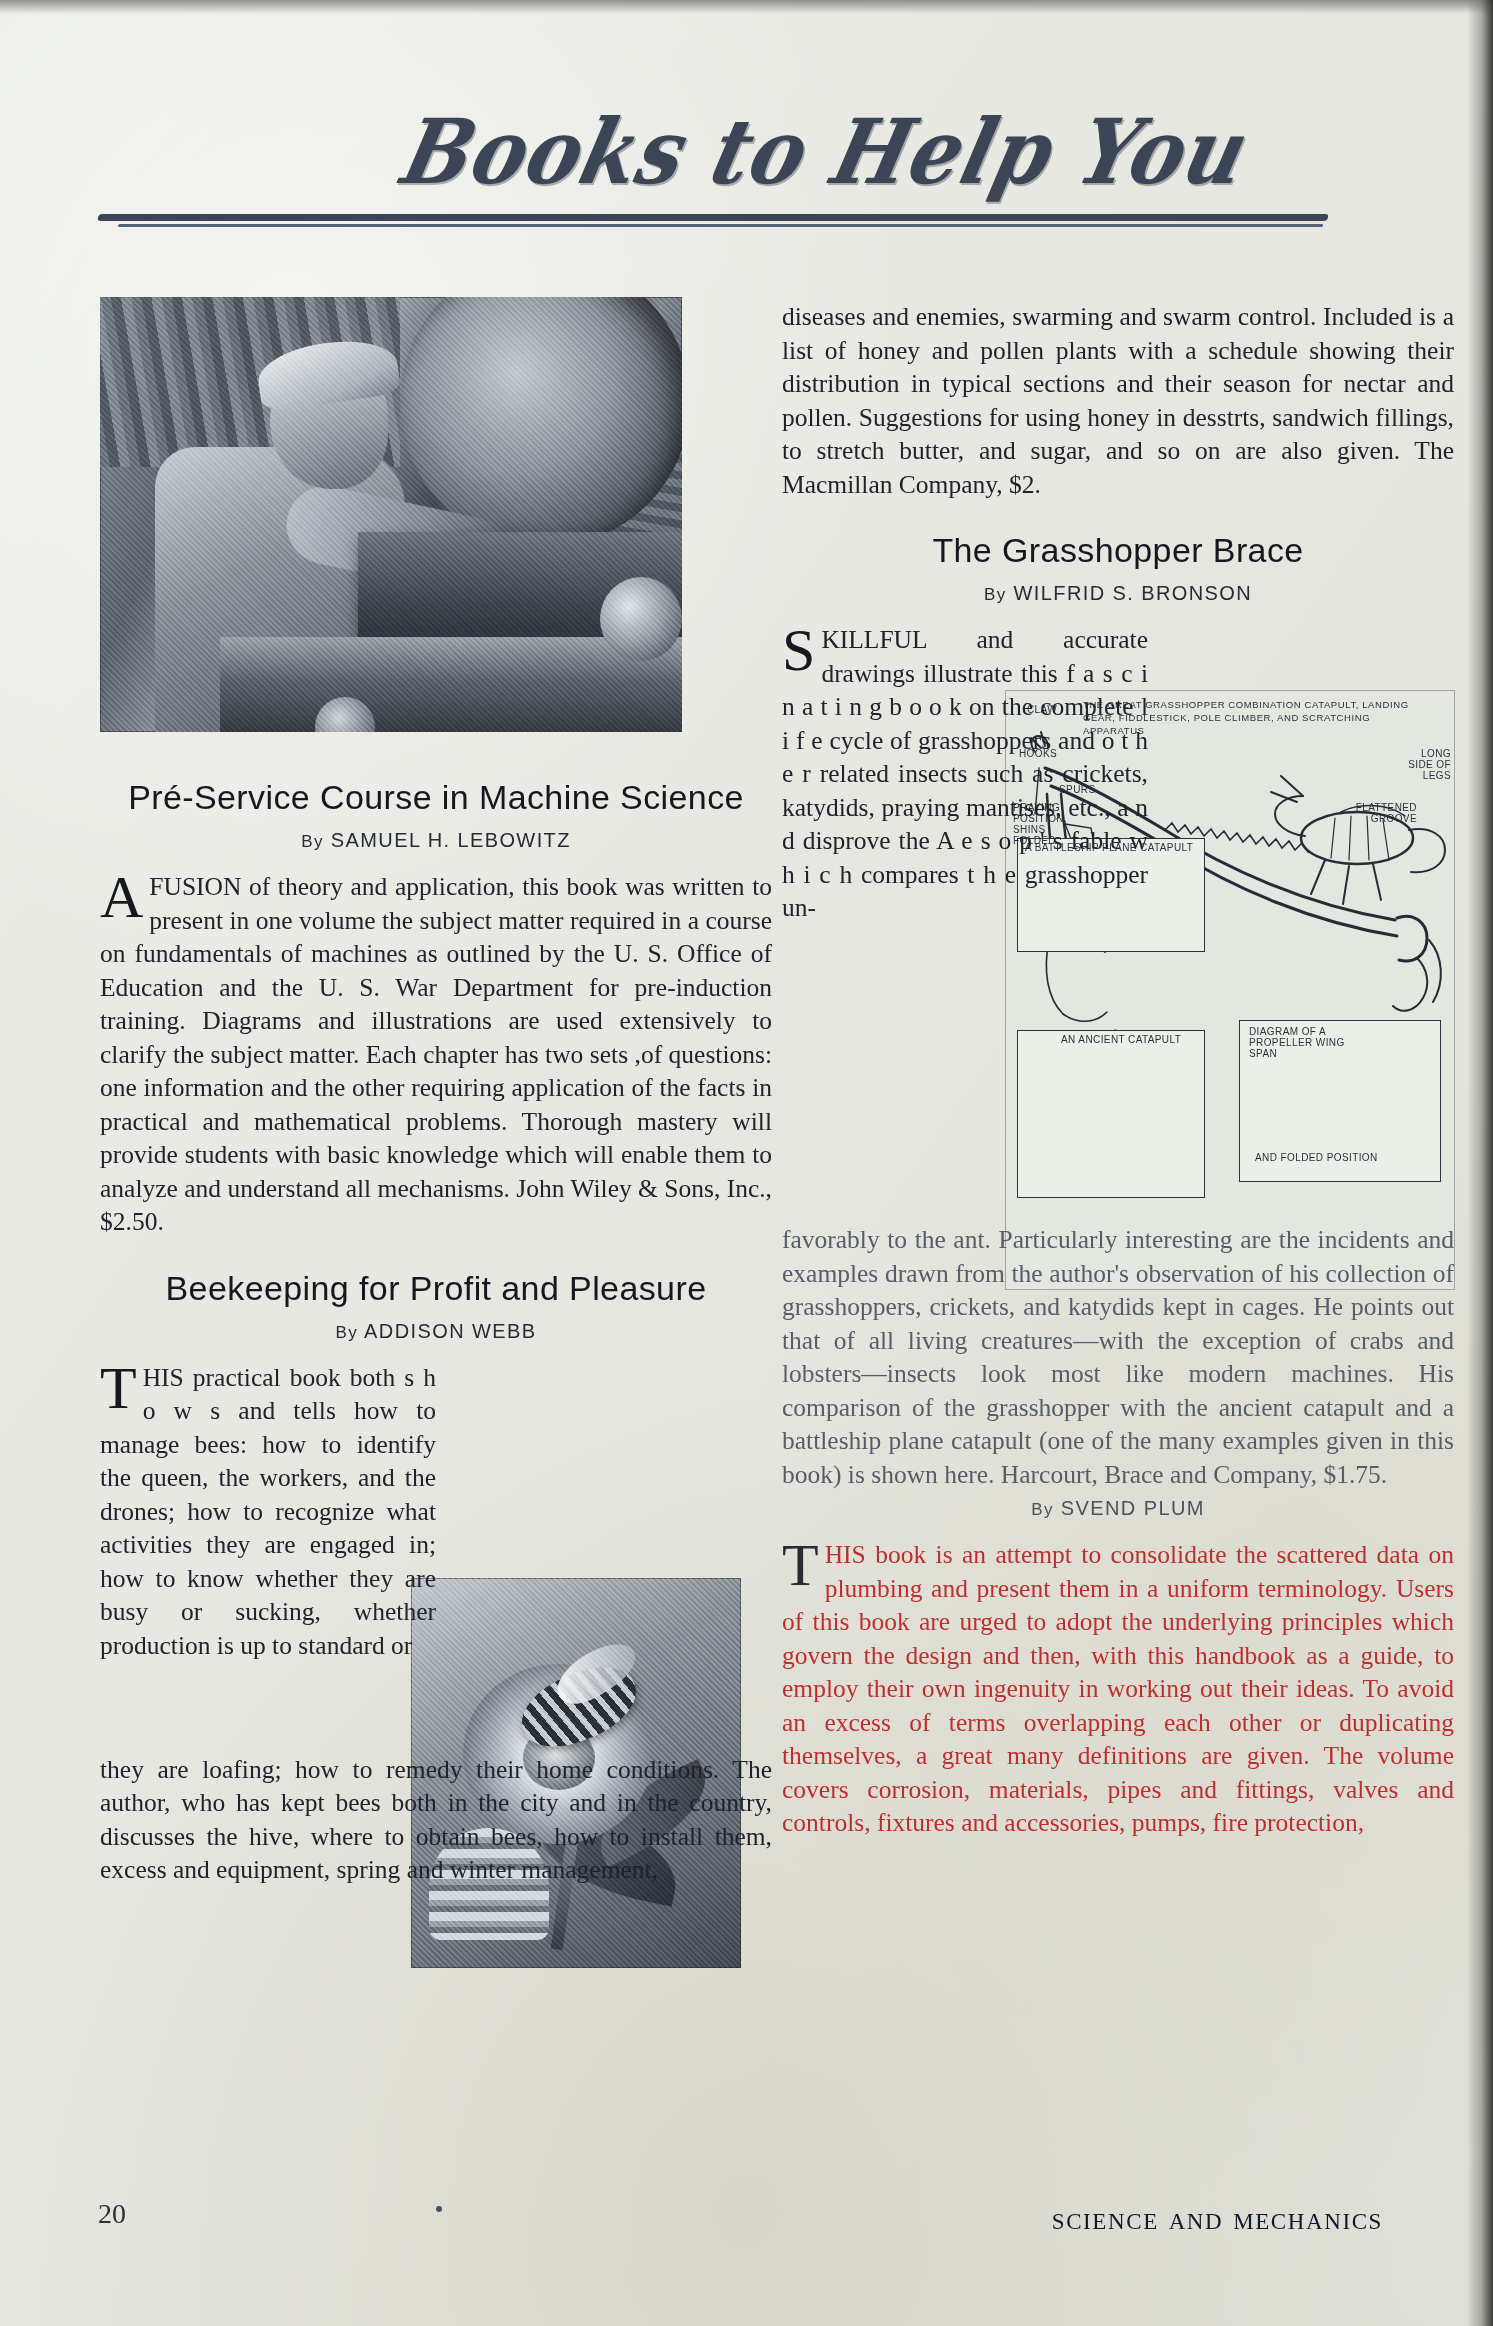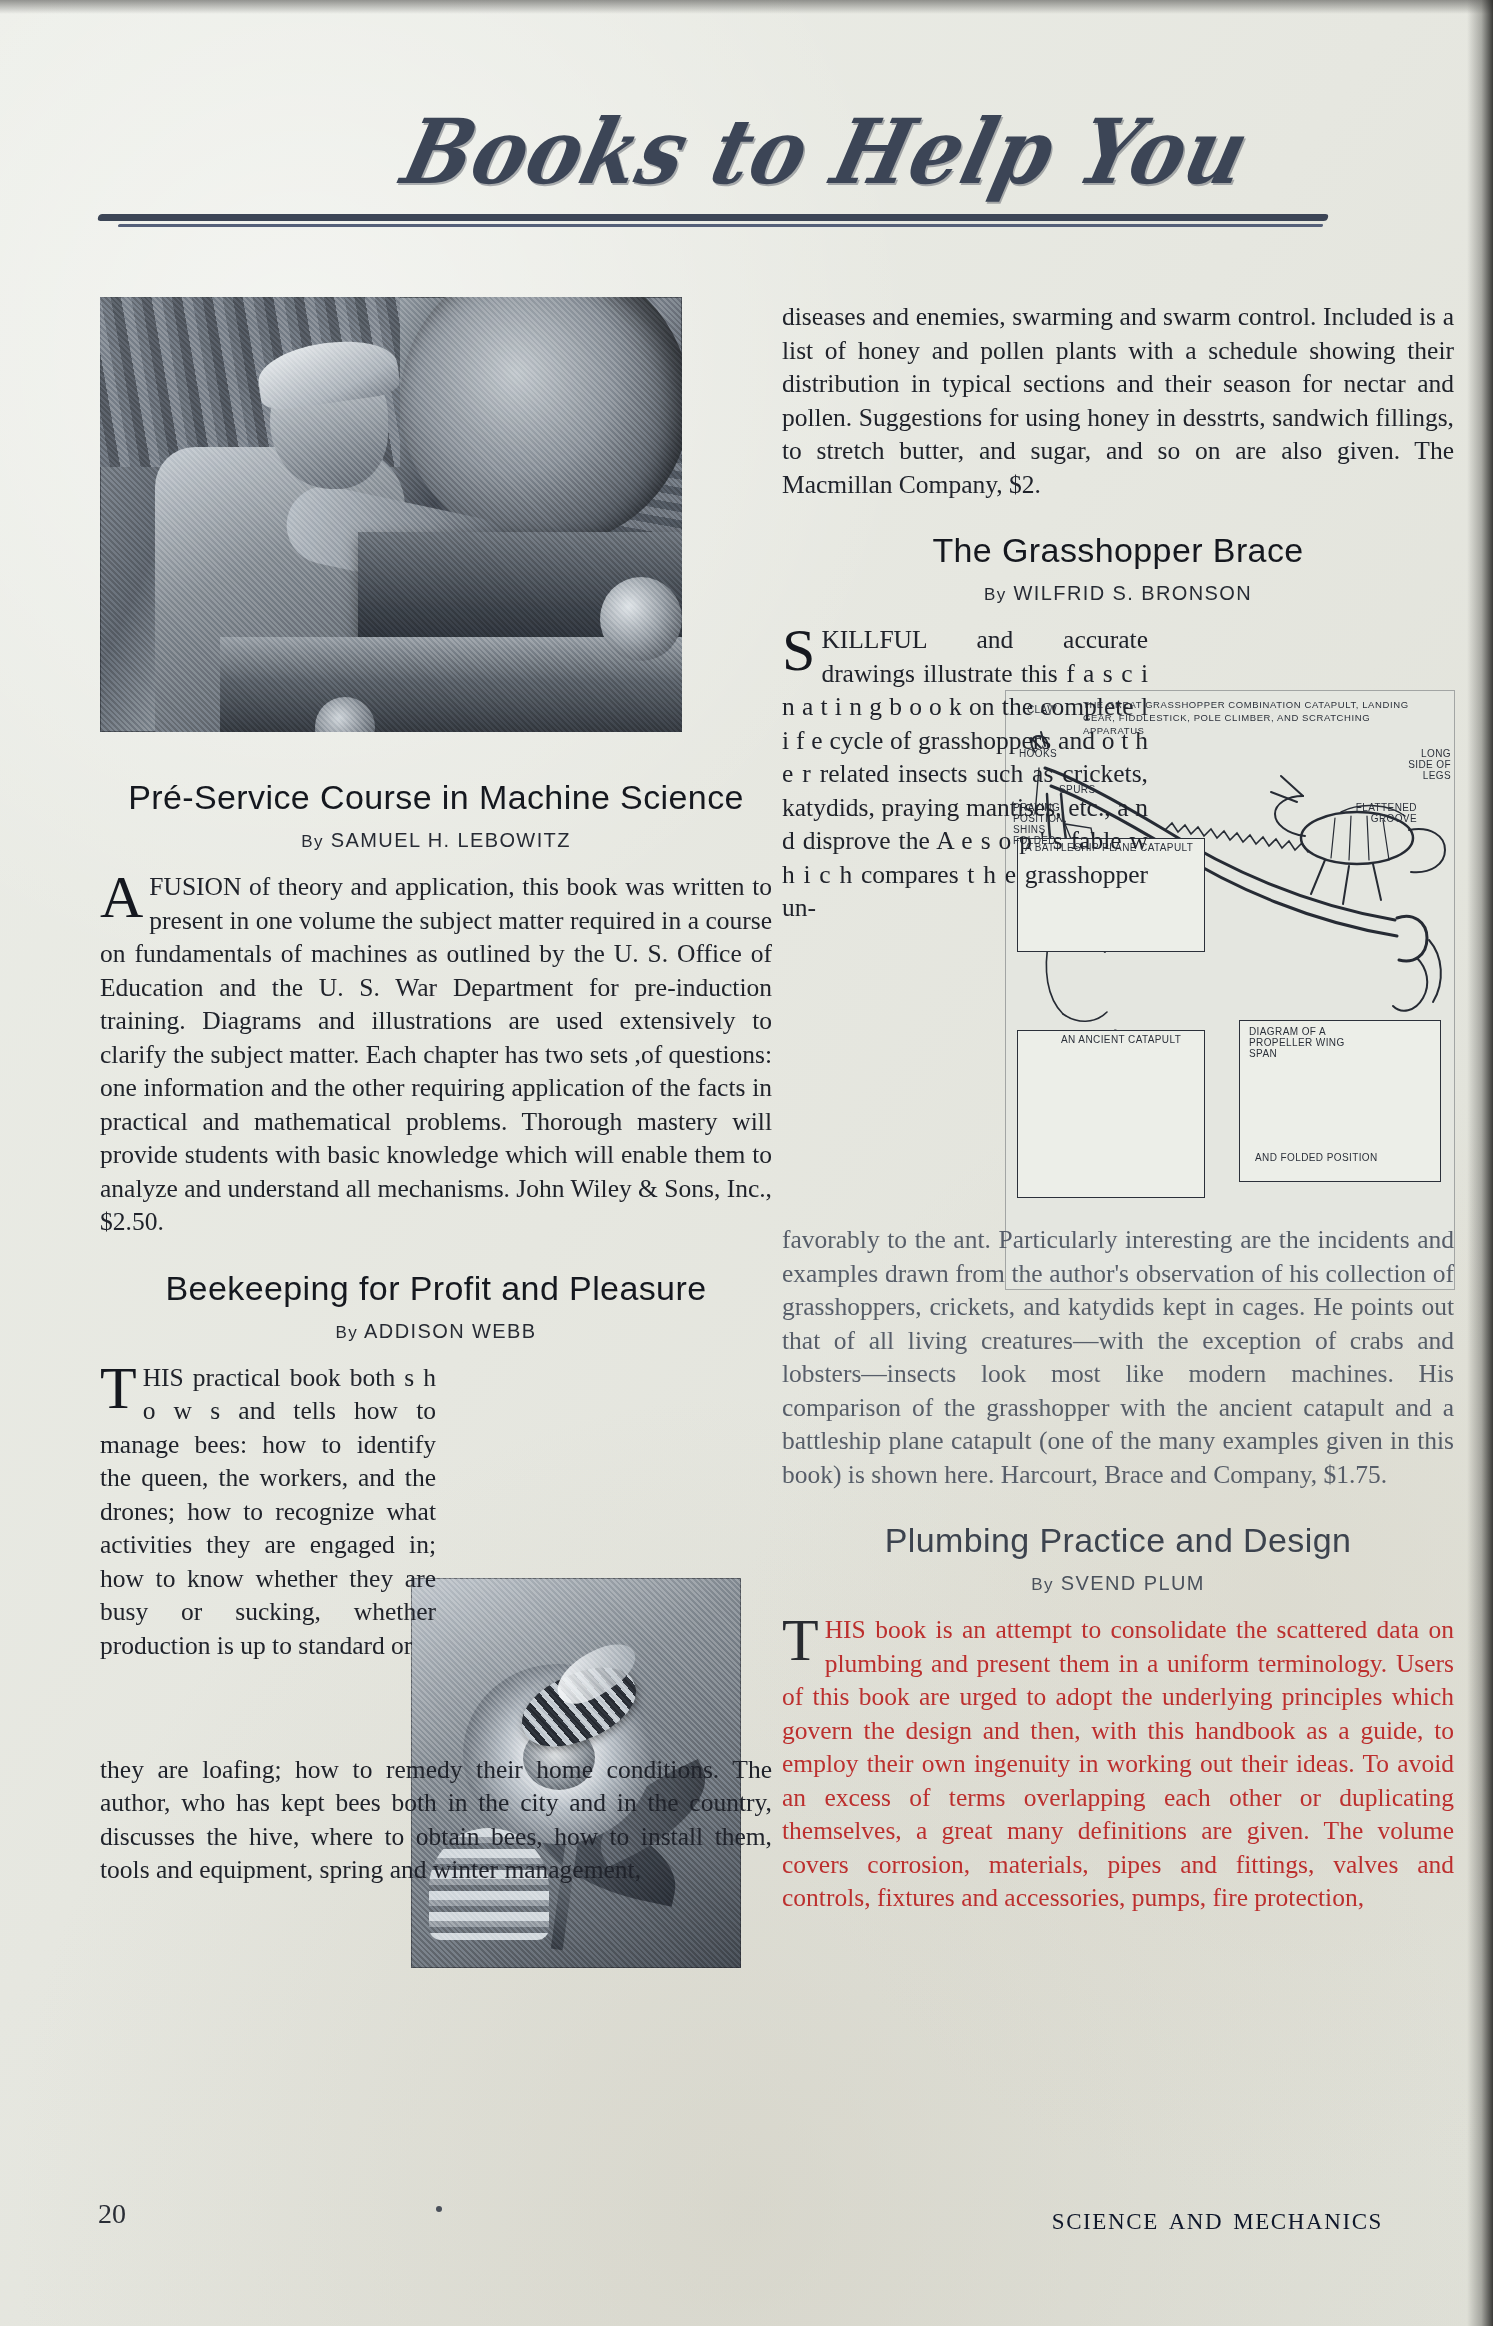--- a/index.html
+++ b/index.html
@@ -494,39 +494,38 @@
       <div class="sec-title">Beekeeping for Profit and Pleasure</div>
       <div class="byline">
         <span class="by">By</span>
         <span>ADDISON WEBB</span>
       </div>
 
       <div>
         <div class="wrap-photo-bee-spacer"></div>
         <p class="body-text dropcap">THIS practical book both s h o w s and tells how to manage bees: how to identify the queen, the workers, and the drones; how to recognize what activities they are engaged in; how to know whether they are busy or sucking, whether production is up to standard or</p>
       </div>
-      <p class="body-text" style="clear:both;">they are loafing; how to remedy their home conditions. The author, who has kept bees both in the city and in the country, discusses the hive, where to obtain bees, how to install them, tools and equipment, spring and winter management,</p>
+      <p class="body-text" style="clear:both;">they are loafing; how to remedy their home conditions. The author, who has kept bees both in the city and in the country, discusses the hive, where to obtain bees, how to install them, excess and equipment, spring and winter management,</p>
     </div>
 
     <div class="col col-right">
       <p class="body-text">diseases and enemies, swarming and swarm control. Included is a list of honey and pollen plants with a schedule showing their distribution in typical sections and their season for nectar and pollen. Suggestions for using honey in desstrts, sandwich fillings, to stretch butter, and sugar, and so on are also given. The Macmillan Company, $2.</p>
 
       <div class="sec-title">The Grasshopper Brace</div>
       <div class="byline">
         <span class="by">By</span>
         <span>WILFRID S. BRONSON</span>
       </div>
 
       <div>
         <div class="wrap-diagram-spacer"></div>
         <p class="body-text dropcap">SKILLFUL and accurate drawings illustrate this f a s c i n a t i n g b o o k on the complete l i f e cycle of grasshoppers and o t h e r related insects such as crickets, katydids, praying mantises, etc., a n d disprove the A e s o p ' s fable w h i c h compares t h e grasshopper un-</p>
       </div>
       <p class="body-text faded" style="clear:both;">favorably to the ant. Particularly interesting are the incidents and examples drawn from the author's observation of his collection of grasshoppers, crickets, and katydids kept in cages. He points out that of all living creatures—with the exception of crabs and lobsters—insects look most like modern machines. His comparison of the grasshopper with the ancient catapult and a battleship plane catapult (one of the many examples given in this book) is shown here. Harcourt, Brace and Company, $1.75.</p>
 
-      <div class="sec-title faded">Plumbing Practice and Design</div>
       <div class="byline faded">
         <span class="by">By</span>
         <span>SVEND PLUM</span>
       </div>
       <p class="body-text faded2 dropcap">THIS book is an attempt to consolidate the scattered data on plumbing and present them in a uniform terminology. Users of this book are urged to adopt the underlying principles which govern the design and then, with this handbook as a guide, to employ their own ingenuity in working out their ideas. To avoid an excess of terms overlapping each other or duplicating themselves, a great many definitions are given. The volume covers corrosion, materials, pipes and fittings, valves and controls, fixtures and accessories, pumps, fire protection,</p>
     </div>
 
     <div class="footer-page">20</div>
     <div class="footer-dot"></div>
     <div class="footer-mag">Science and Mechanics</div>

